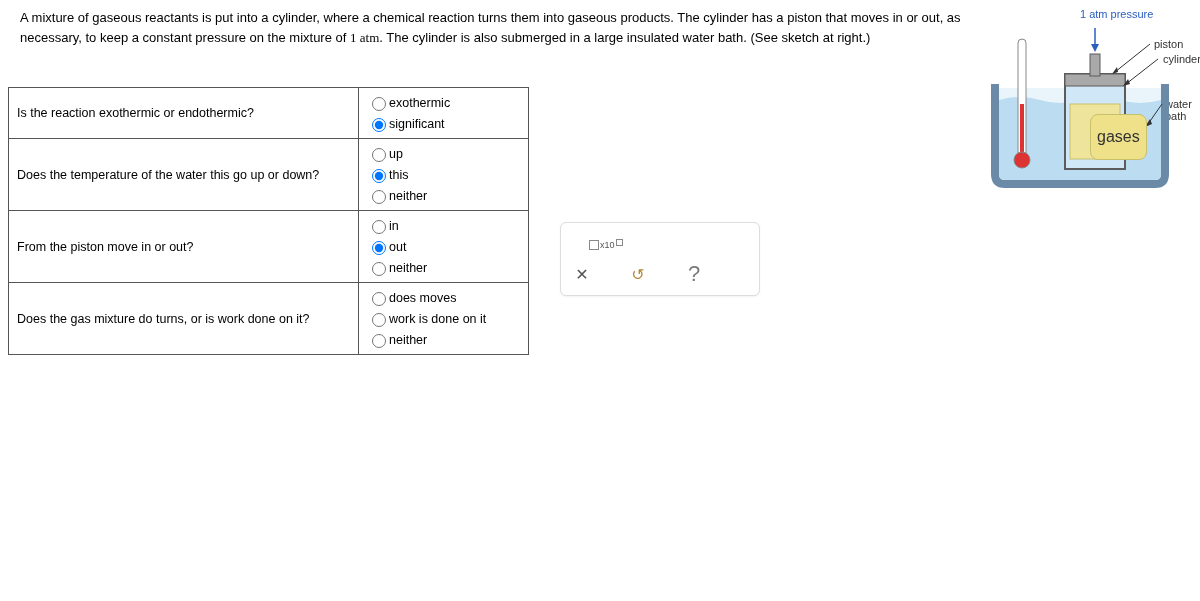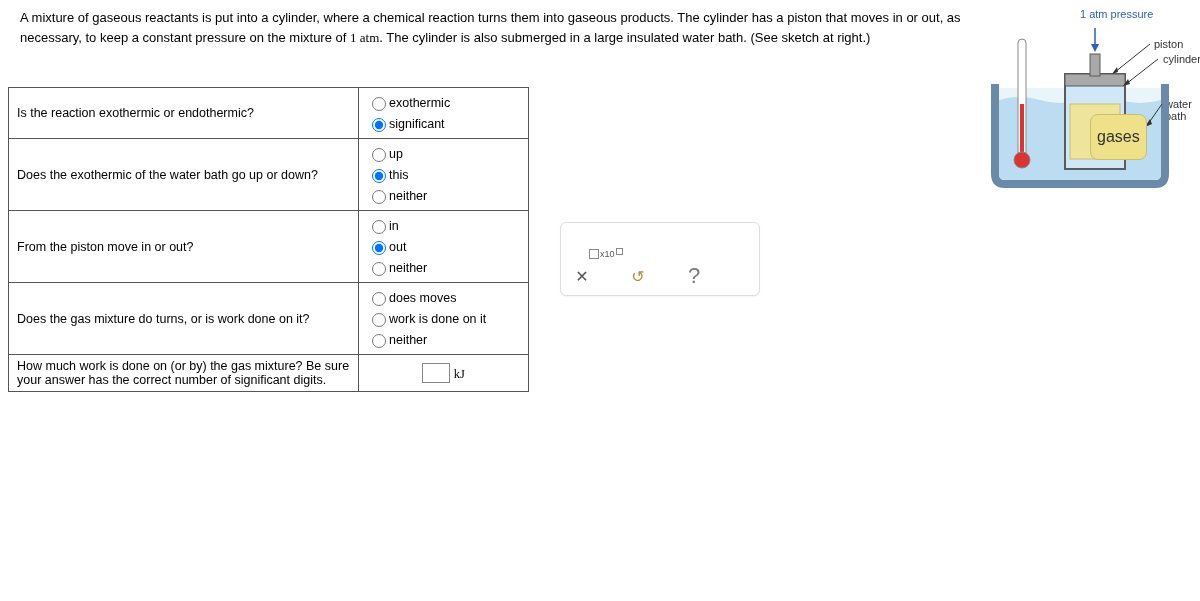--- a/index.html
+++ b/index.html
@@ -77,21 +77,21 @@
     top:222px;
     left:560px;
     width:200px;
     border:1px solid #ddd;
     border-radius:6px;
     background:#fff;
     box-shadow: 0 1px 2px rgba(0,0,0,0.05);
     padding:6px 8px;
   }
   .toolbox-row {
-    display:flex; gap:30px; align-items:flex-end; justify-content:flex-start;
+    display:flex; gap:30px; align-items:center; justify-content:flex-start;
     height:30px;
   }
   .tool-btn {
     width:26px; height:26px; display:flex; align-items:center; justify-content:center;
     font-size:16px; color:#555; cursor:pointer; background:none; border:none;
   }
   .x10-box {
     display:inline-flex; align-items:flex-end;
     font-size:9px; color:#555; gap:1px;
   }
@@ -154,21 +154,21 @@
             <input type="radio" name="q1" style="">
             <span>exothermic</span>
           </div>
       <div class="opt-row">
             <input type="radio" name="q1" checked="" style="">
             <span>significant</span>
           </div>
     </td>
   </tr>
   <tr>
-    <td class="qcell">Does the exothermic of the water bath go up or down?</td>
+    <td class="qcell">Does the temperature of the water this go up or down?</td>
     <td class="acell">
       <div class="opt-row">
             <input type="radio" name="q2" style="">
             <span>up</span>
           </div>
       <div class="opt-row">
             <input type="radio" name="q2" checked="" style="">
             <span>this</span>
           </div>
       <div class="opt-row">
@@ -202,27 +202,20 @@
             <span>does moves</span>
           </div>
       <div class="opt-row">
             <input type="radio" name="q4" style="">
             <span>work is done on it</span>
           </div>
       <div class="opt-row">
             <input type="radio" name="q4" style="">
             <span>neither</span>
           </div>
-    </td>
-  </tr>
-  <tr>
-    <td class="qcell">How much work is done on (or by) the gas mixture? Be sure your answer has the correct number of significant digits.</td>
-    <td class="acell last-answer">
-      <input type="text" value="" style="">
-      <span class="serif-num">kJ</span>
     </td>
   </tr>
 </tbody>
   </table>
 
 <div class="toolbox">
   <div class="toolbox-row" style="padding-left:20px;">
     <span class="x10-box">
       <span class="chk"></span>
         <span>x10</span>

